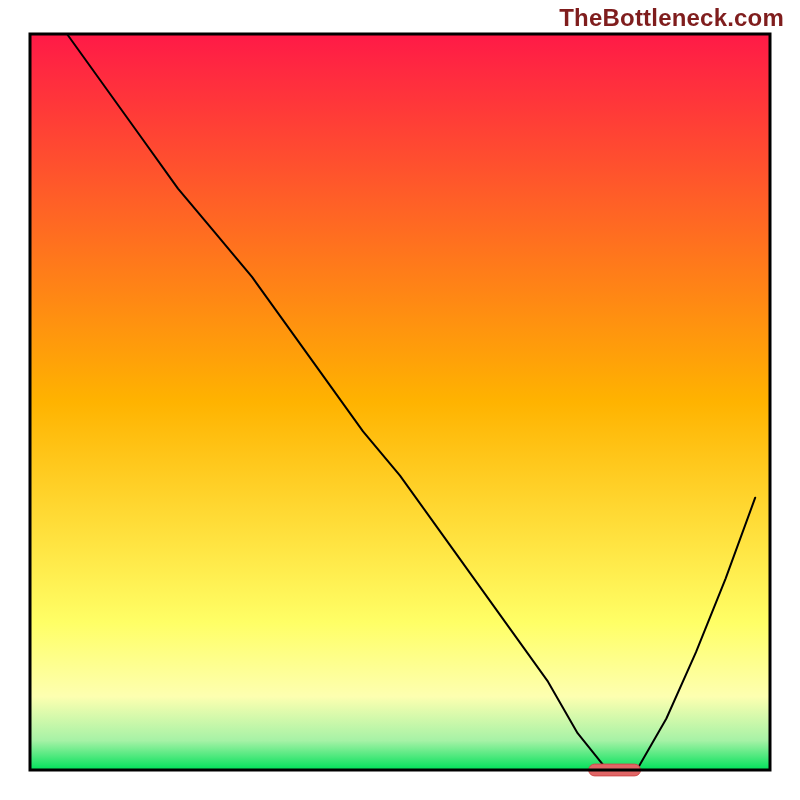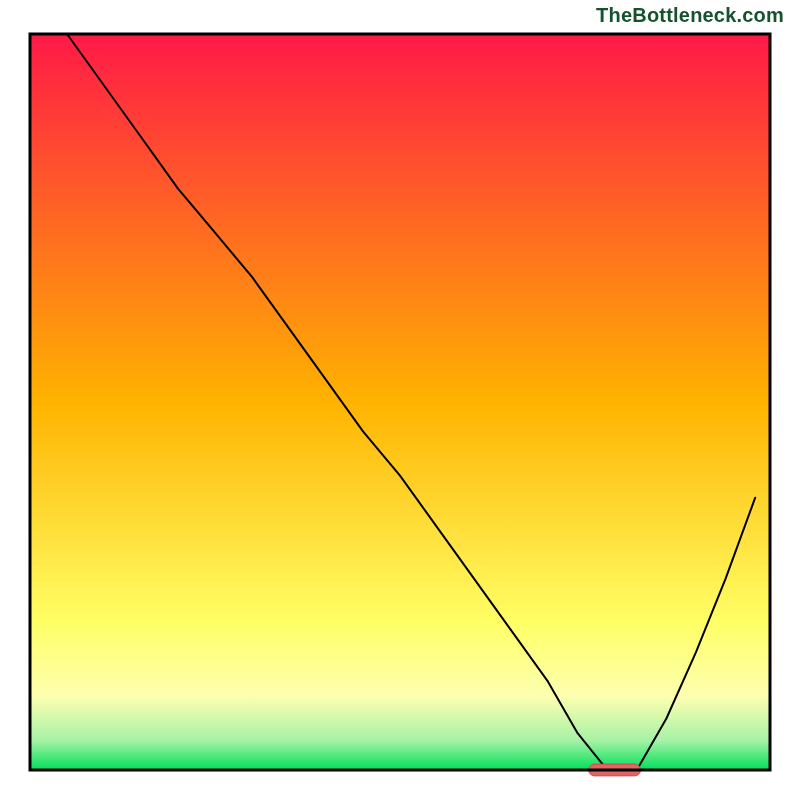--- a/index.html
+++ b/index.html
@@ -12,23 +12,23 @@
   }
   .container {
     position: relative;
     width: 800px;
     height: 800px;
   }
   .watermark {
     position: absolute;
     top: 4px;
     right: 16px;
-    font-size: 20px;
+    font-size: 24px;
     font-weight: 600;
-    color: #14532d;
+    color: #7f1d1d;
     letter-spacing: 0.2px;
     z-index: 5;
   }
   svg.chart {
     position: absolute;
     top: 0;
     left: 0;
   }
 </style>
 </head>

